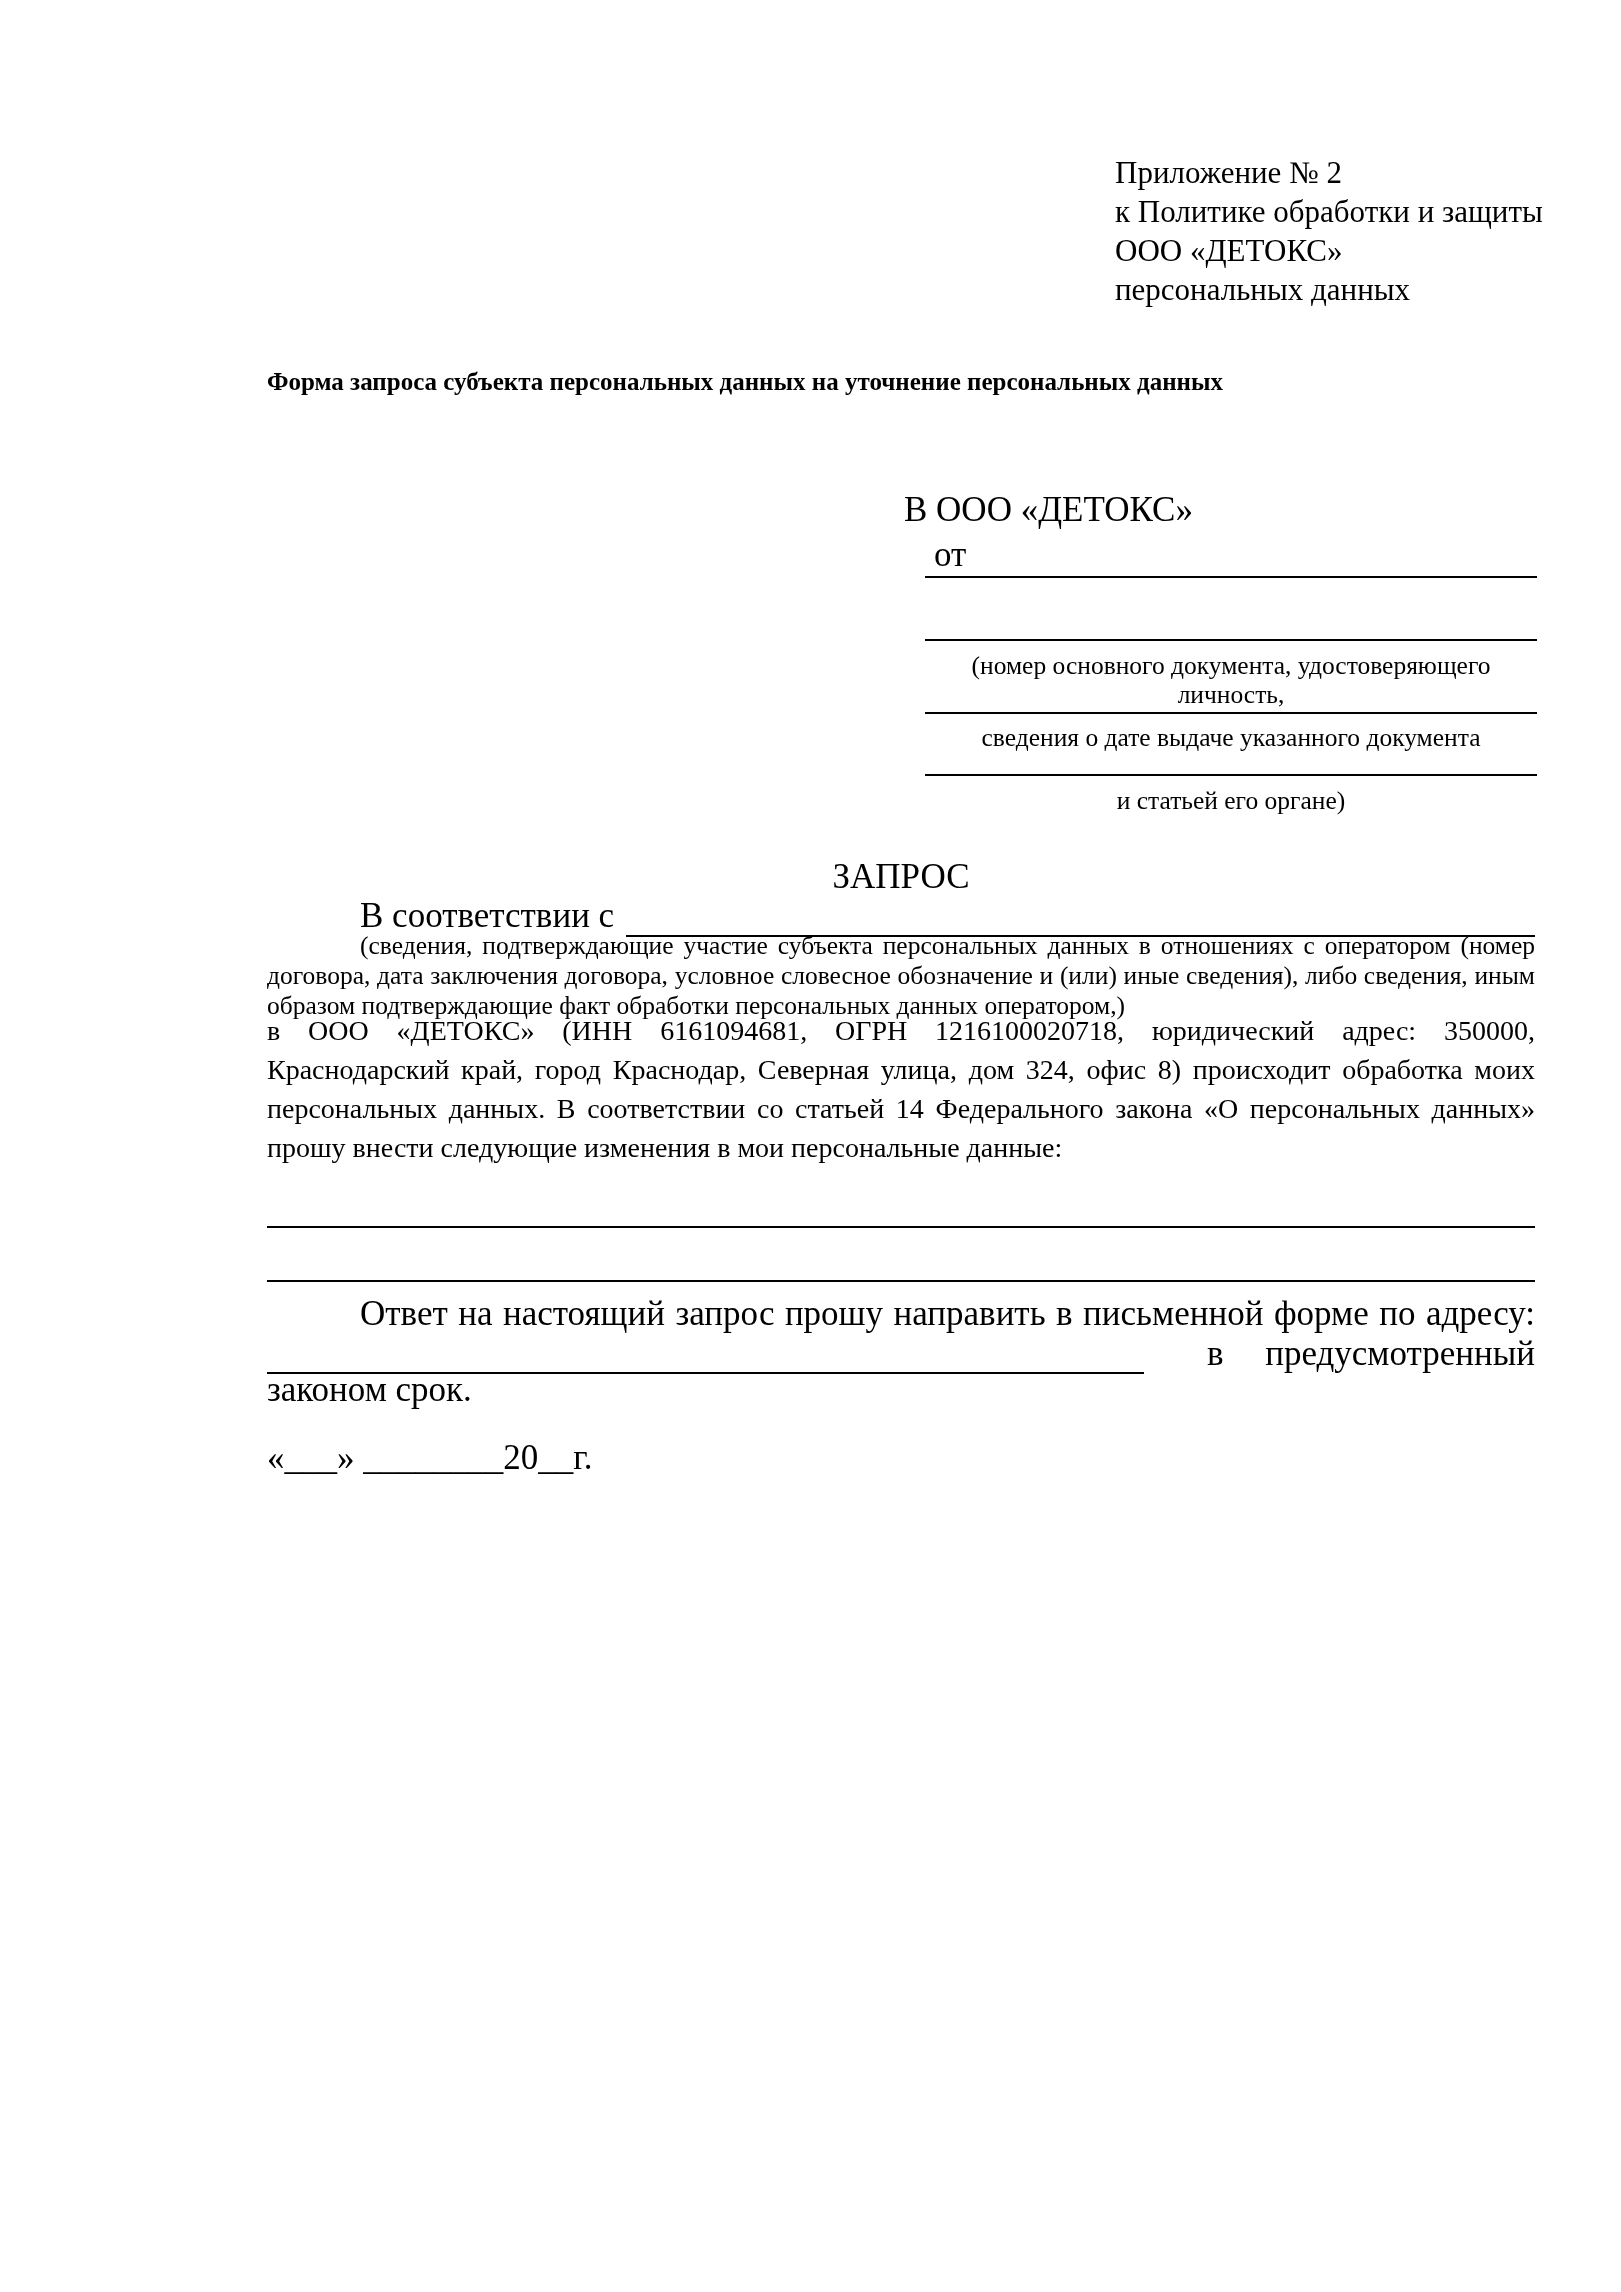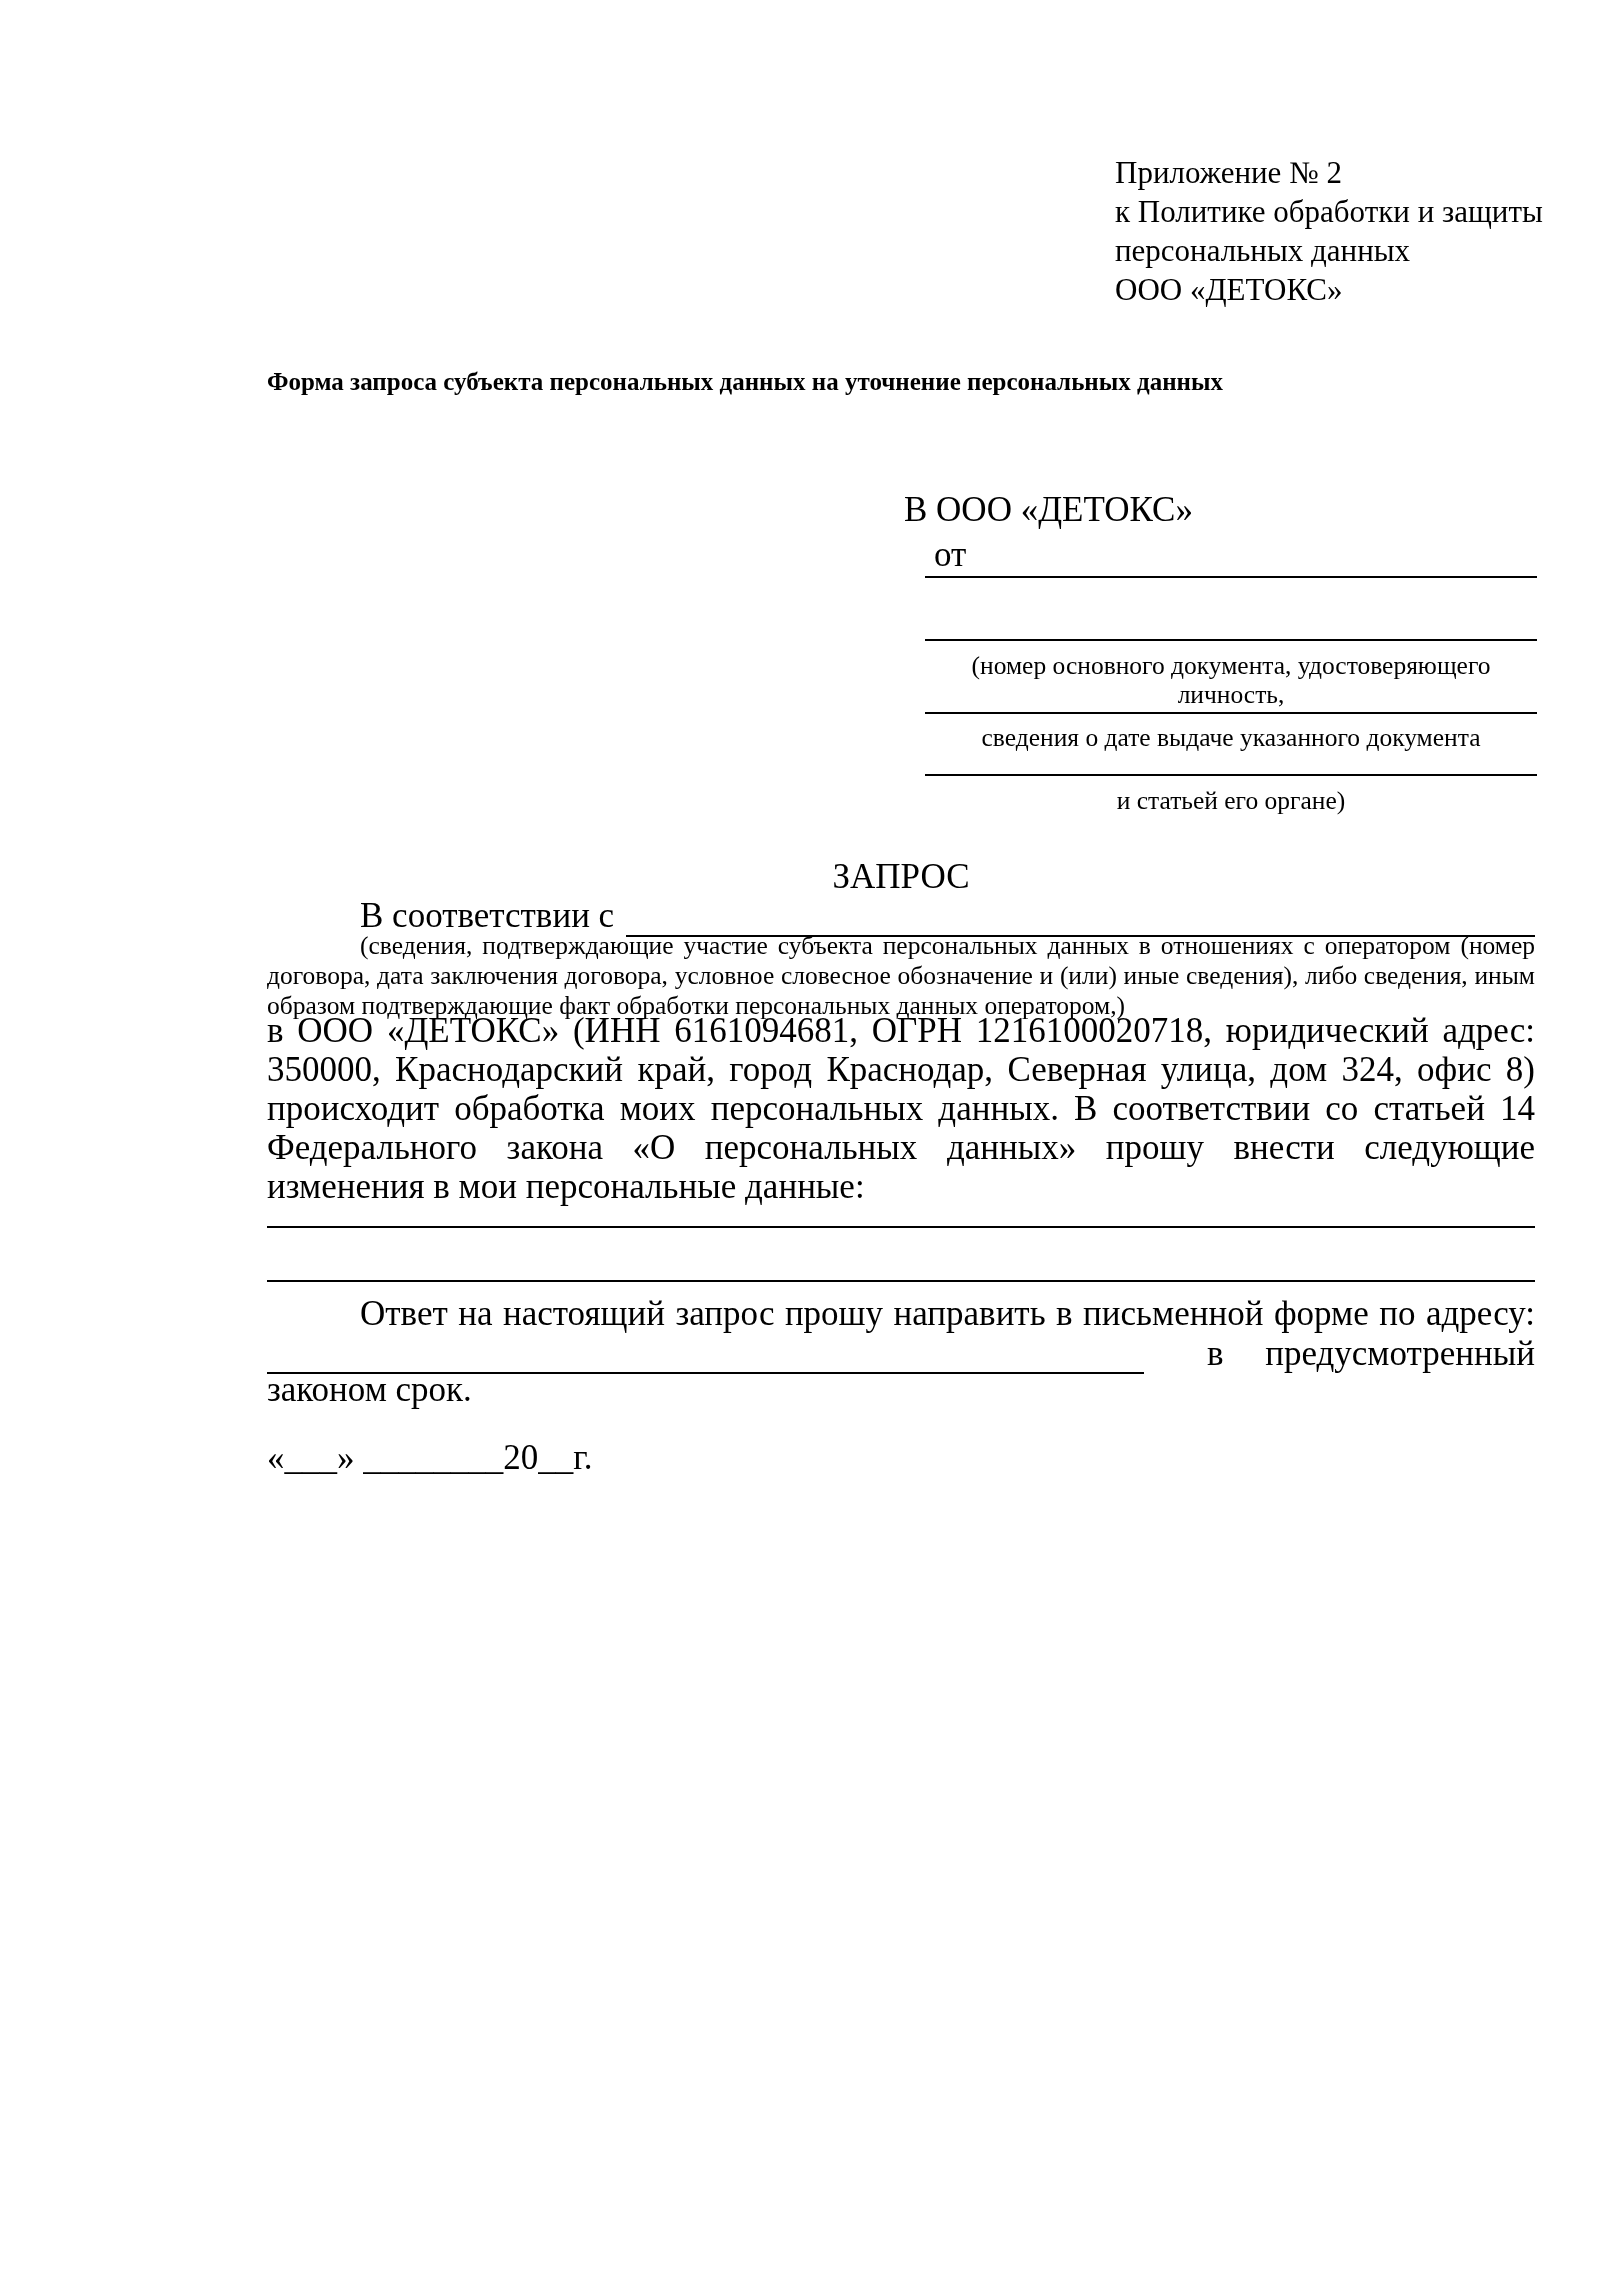--- a/index.html
+++ b/index.html
@@ -94,21 +94,21 @@
     font-size: 25.5px;
     line-height: 30px;
     text-align: justify;
     text-indent: 93px;
   }
 
   .body-par {
     left: 235px;
     top: 1011px;
     width: 1268px;
-    font-size: 35px;
+    font-size: 28px;
     line-height: 39px;
     text-align: justify;
   }
 
   .wide-rule { left: 235px; width: 1268px; }
   .wr1 { top: 1226px; }
   .wr2 { top: 1280px; }
 
   .reply-line {
     left: 235px;
@@ -156,22 +156,22 @@
   .sign-right .cap { align-self: flex-end; white-space: nowrap; }
 </style>
 </head>
 <body>
 
 <div class="page">
 
   <div class="abs annex">
     <div>Приложение № 2</div>
     <div>к Политике обработки и защиты</div>
+    <div>ООО «ДЕТОКС»</div>
     <div>персональных данных</div>
-    <div>ООО «ДЕТОКС»</div>
   </div>
 
   <div class="abs doc-title">Форма запроса субъекта персональных данных на уточнение персональных данных</div>
 
   <div class="abs org">В ООО «ДЕТОКС»</div>
   <div class="abs from-lbl">от</div>
 
   <div class="abs rule fill-rule r1"></div>
 
   <div class="abs rule fill-rule r2"></div>

